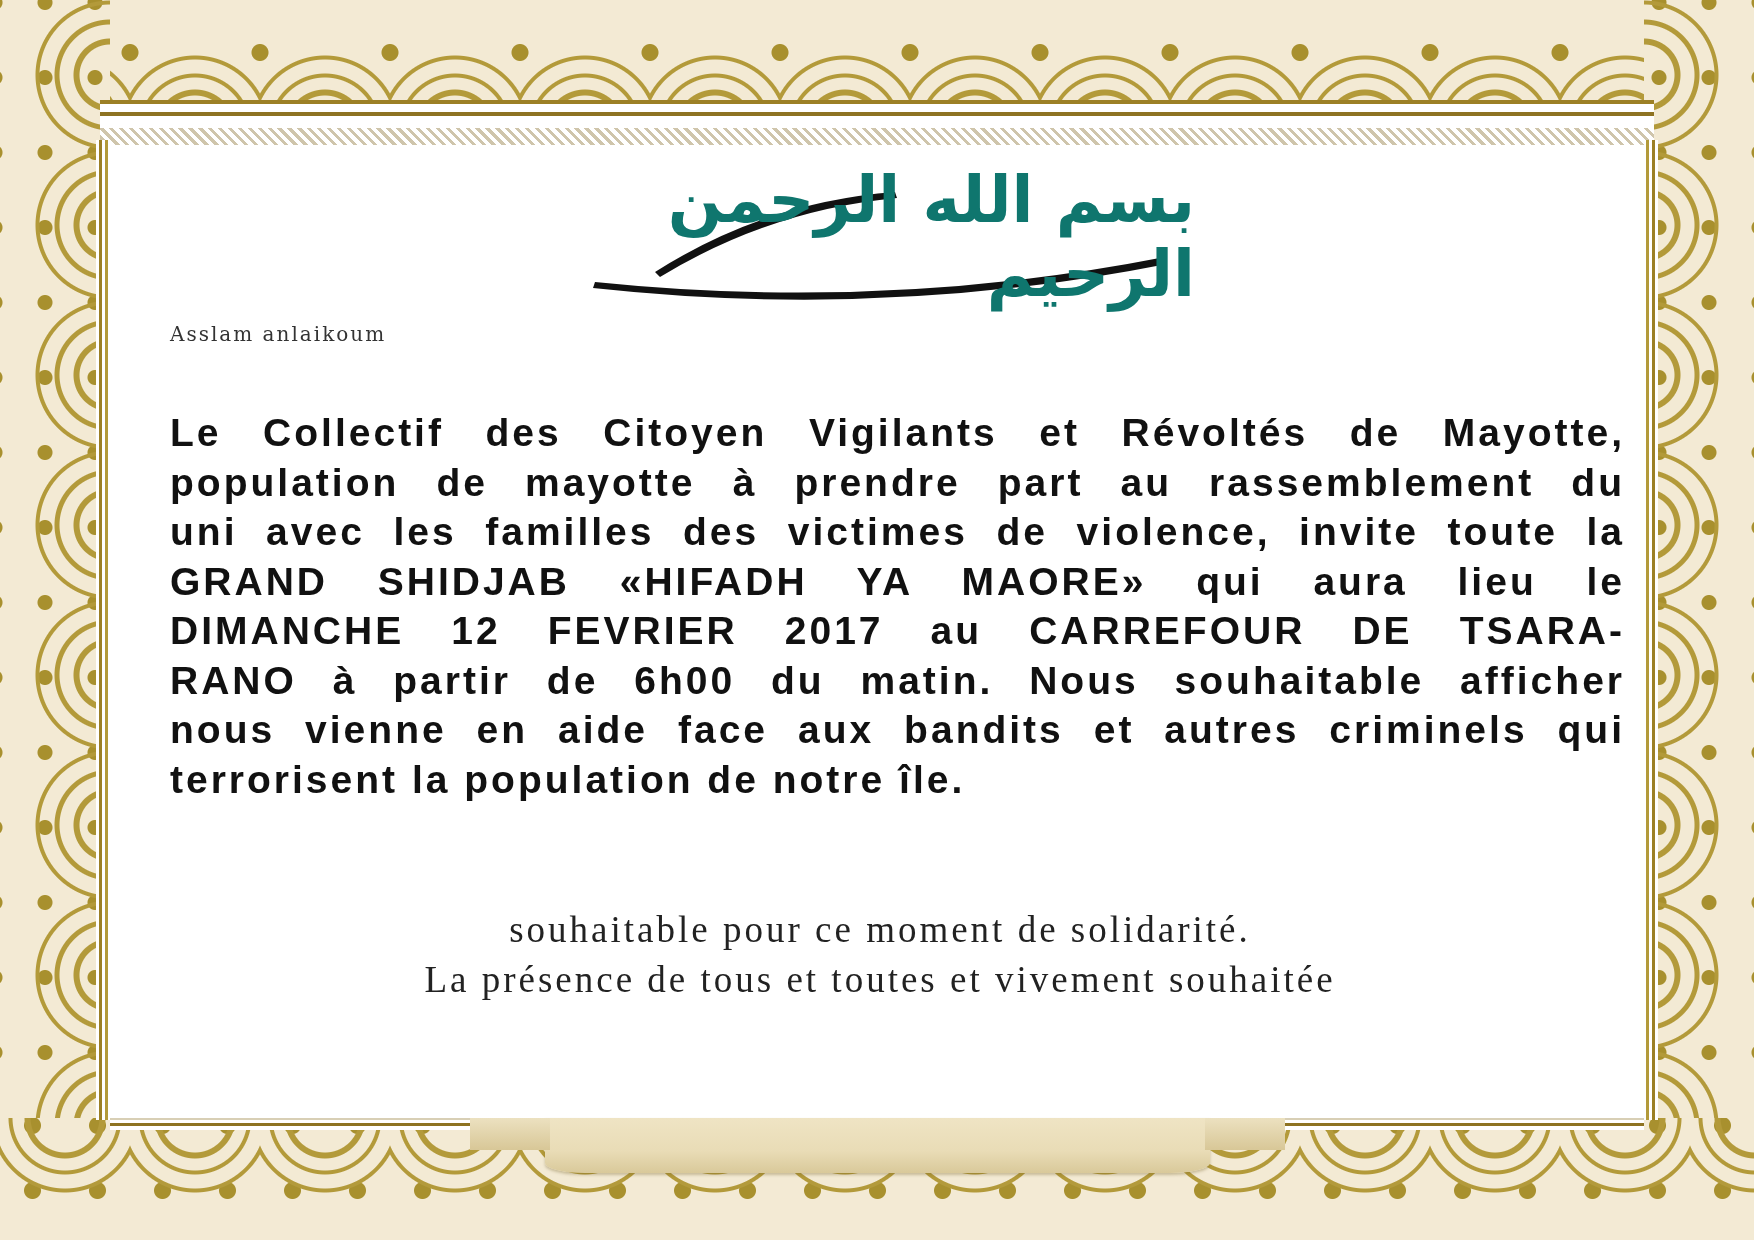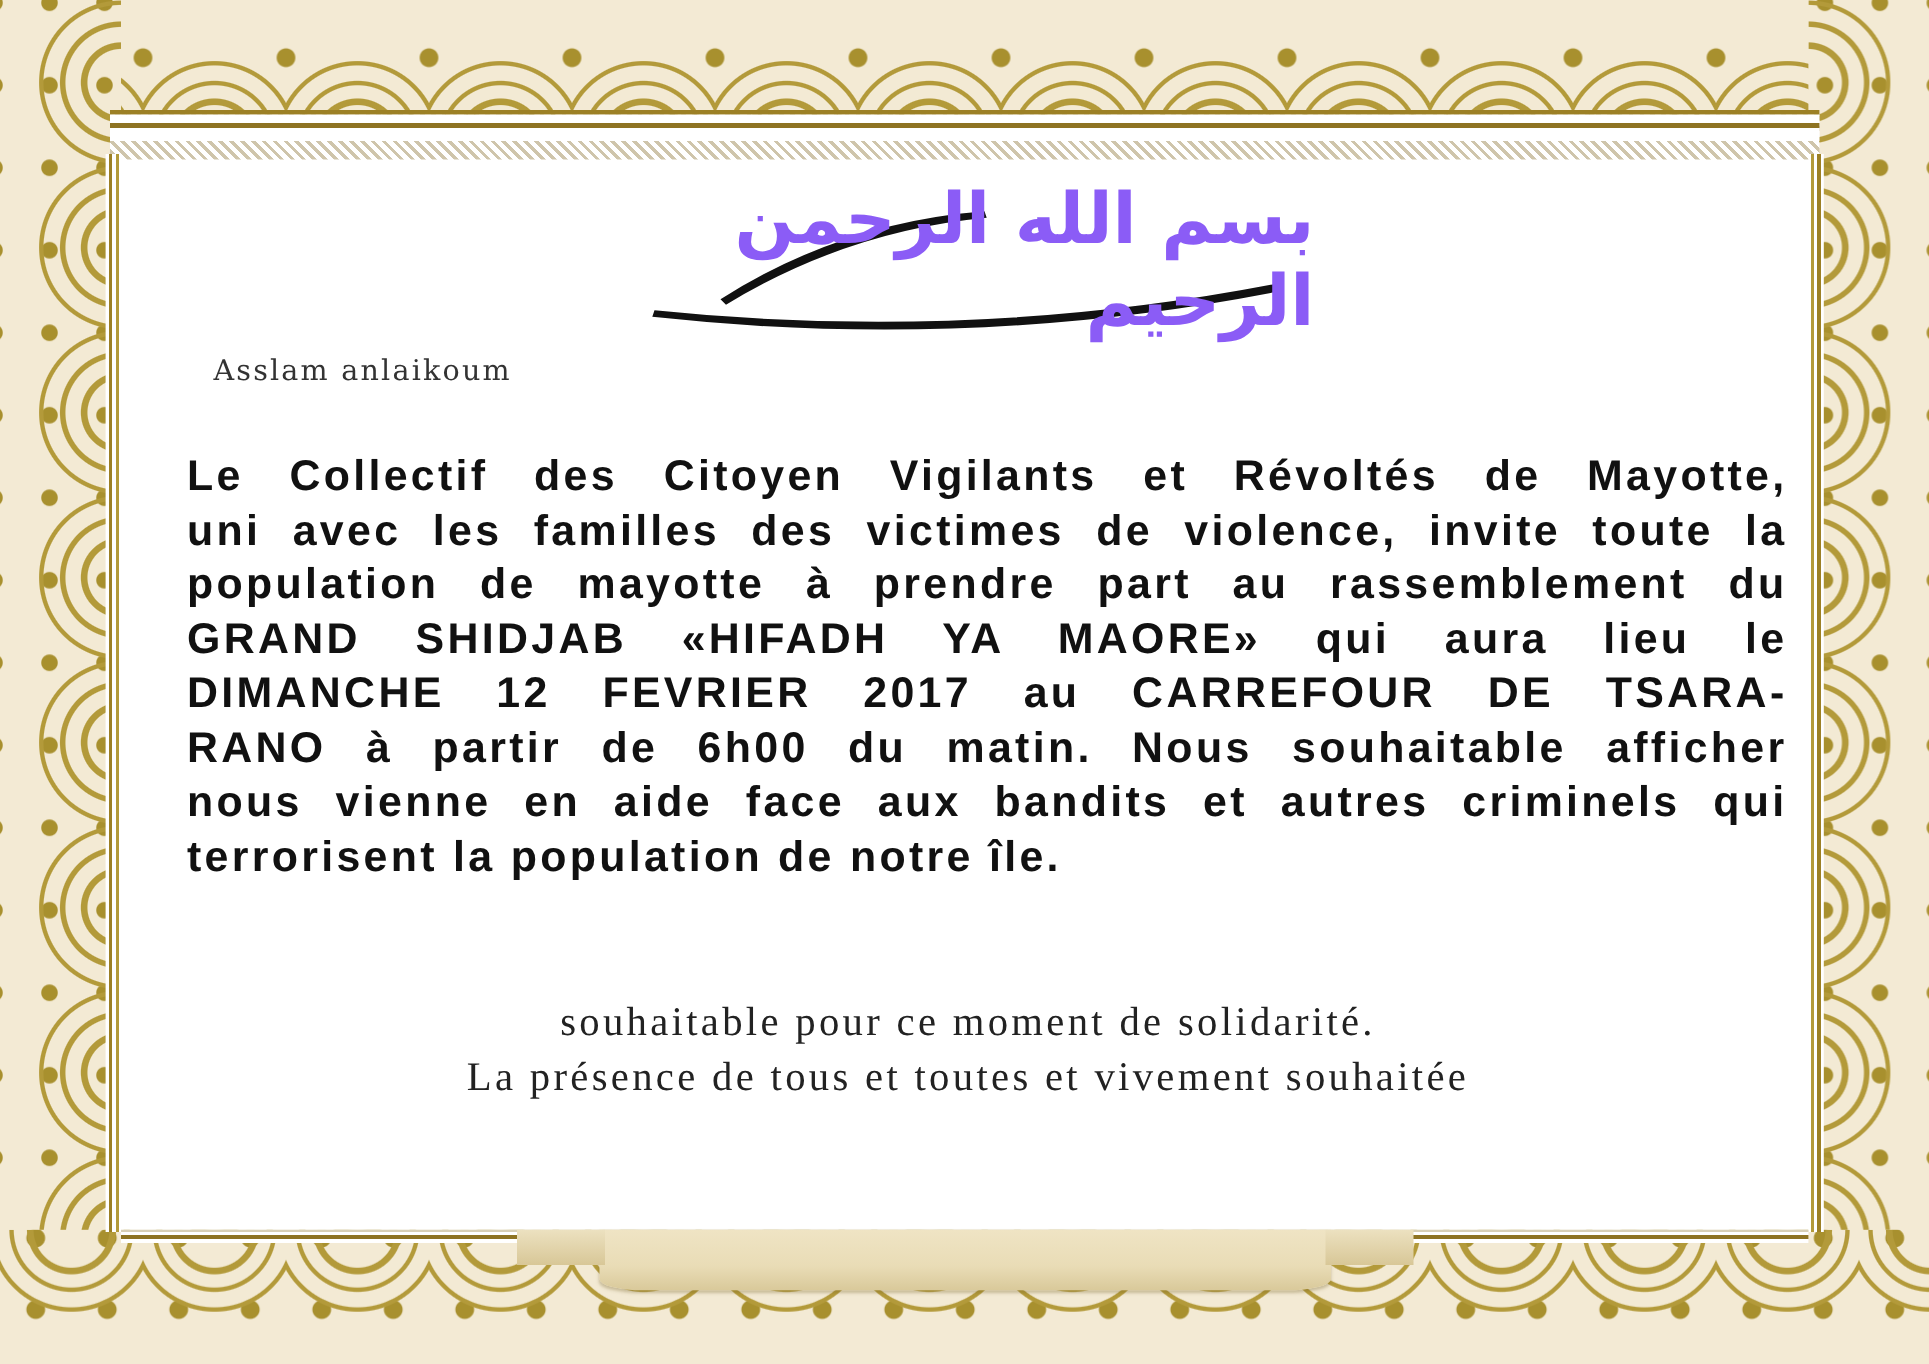--- a/index.html
+++ b/index.html
@@ -68,27 +68,27 @@
     .ribbon::before { left: -75px; }
     .ribbon::after { right: -75px; }
 
     .bismillah {
       position: absolute; left: 565px; top: 162px; width: 630px; height: 150px;
       display: flex; align-items: center; justify-content: center;
     }
     .bismillah svg { width: 100%; height: 100%; }
     .bismillah-text {
       position: absolute; inset: 0; display: flex; align-items: center; justify-content: center;
-      font-family: "DejaVu Sans", sans-serif; font-size: 64px; font-weight: bold; color: #8b5cf6;
+      font-family: "DejaVu Sans", sans-serif; font-size: 64px; font-weight: bold; color: #0f766e;
       direction: rtl;
     }
 
     .greeting {
       position: absolute; left: 170px; top: 322px;
-      font-family: "DejaVu Serif", serif; font-size: 26px; letter-spacing: 2px; color: #333; margin-left: 24px;
+      font-family: "DejaVu Serif", serif; font-size: 20px; letter-spacing: 2px; color: #333;
     }
     .body-para {
       position: absolute; left: 170px; top: 408px; width: 1455px;
       font-family: Liberation Sans, sans-serif; font-weight: bold;
       font-size: 39px; line-height: 49.5px; letter-spacing: 3px; color: #111;
       text-align: justify; text-align-last: left;
     }
     .body-para .line { display: block; text-align: justify; text-align-last: justify; white-space: nowrap; }
     .body-para .line.last { text-align-last: left; }
     .closing {
@@ -117,22 +117,22 @@
     <path d="M30 120 Q 320 150 600 95 L 602 102 Q 320 158 28 126 Z" fill="#111"></path>
     <path d="M90 110 Q 200 40 330 30 L 332 36 Q 205 48 95 115 Z" fill="#111"></path>
   </svg>
   <div class="bismillah-text">بسم الله الرحمن الرحيم</div>
 </div>
 
 <div class="greeting">Asslam anlaikoum</div>
 
 <div class="body-para">
   <span class="line">Le Collectif des Citoyen Vigilants et Révoltés de Mayotte,</span>
+  <span class="line">population de mayotte à prendre part au rassemblement du</span>
   <span class="line">uni avec les familles des victimes de violence, invite toute la</span>
-  <span class="line">population de mayotte à prendre part au rassemblement du</span>
   <span class="line">GRAND SHIDJAB «HIFADH YA MAORE» qui aura lieu le</span>
   <span class="line">DIMANCHE 12 FEVRIER 2017 au CARREFOUR DE TSARA-</span>
   <span class="line">RANO à partir de 6h00 du matin. Nous souhaitable afficher</span>
   <span class="line">nous vienne en aide face aux bandits et autres criminels qui</span>
   <span class="line last">terrorisent la population de notre île.</span>
 </div>
 
 <div class="closing">
   <div>souhaitable pour ce moment de solidarité.</div>
   <div>La présence de tous et toutes et vivement souhaitée</div>

